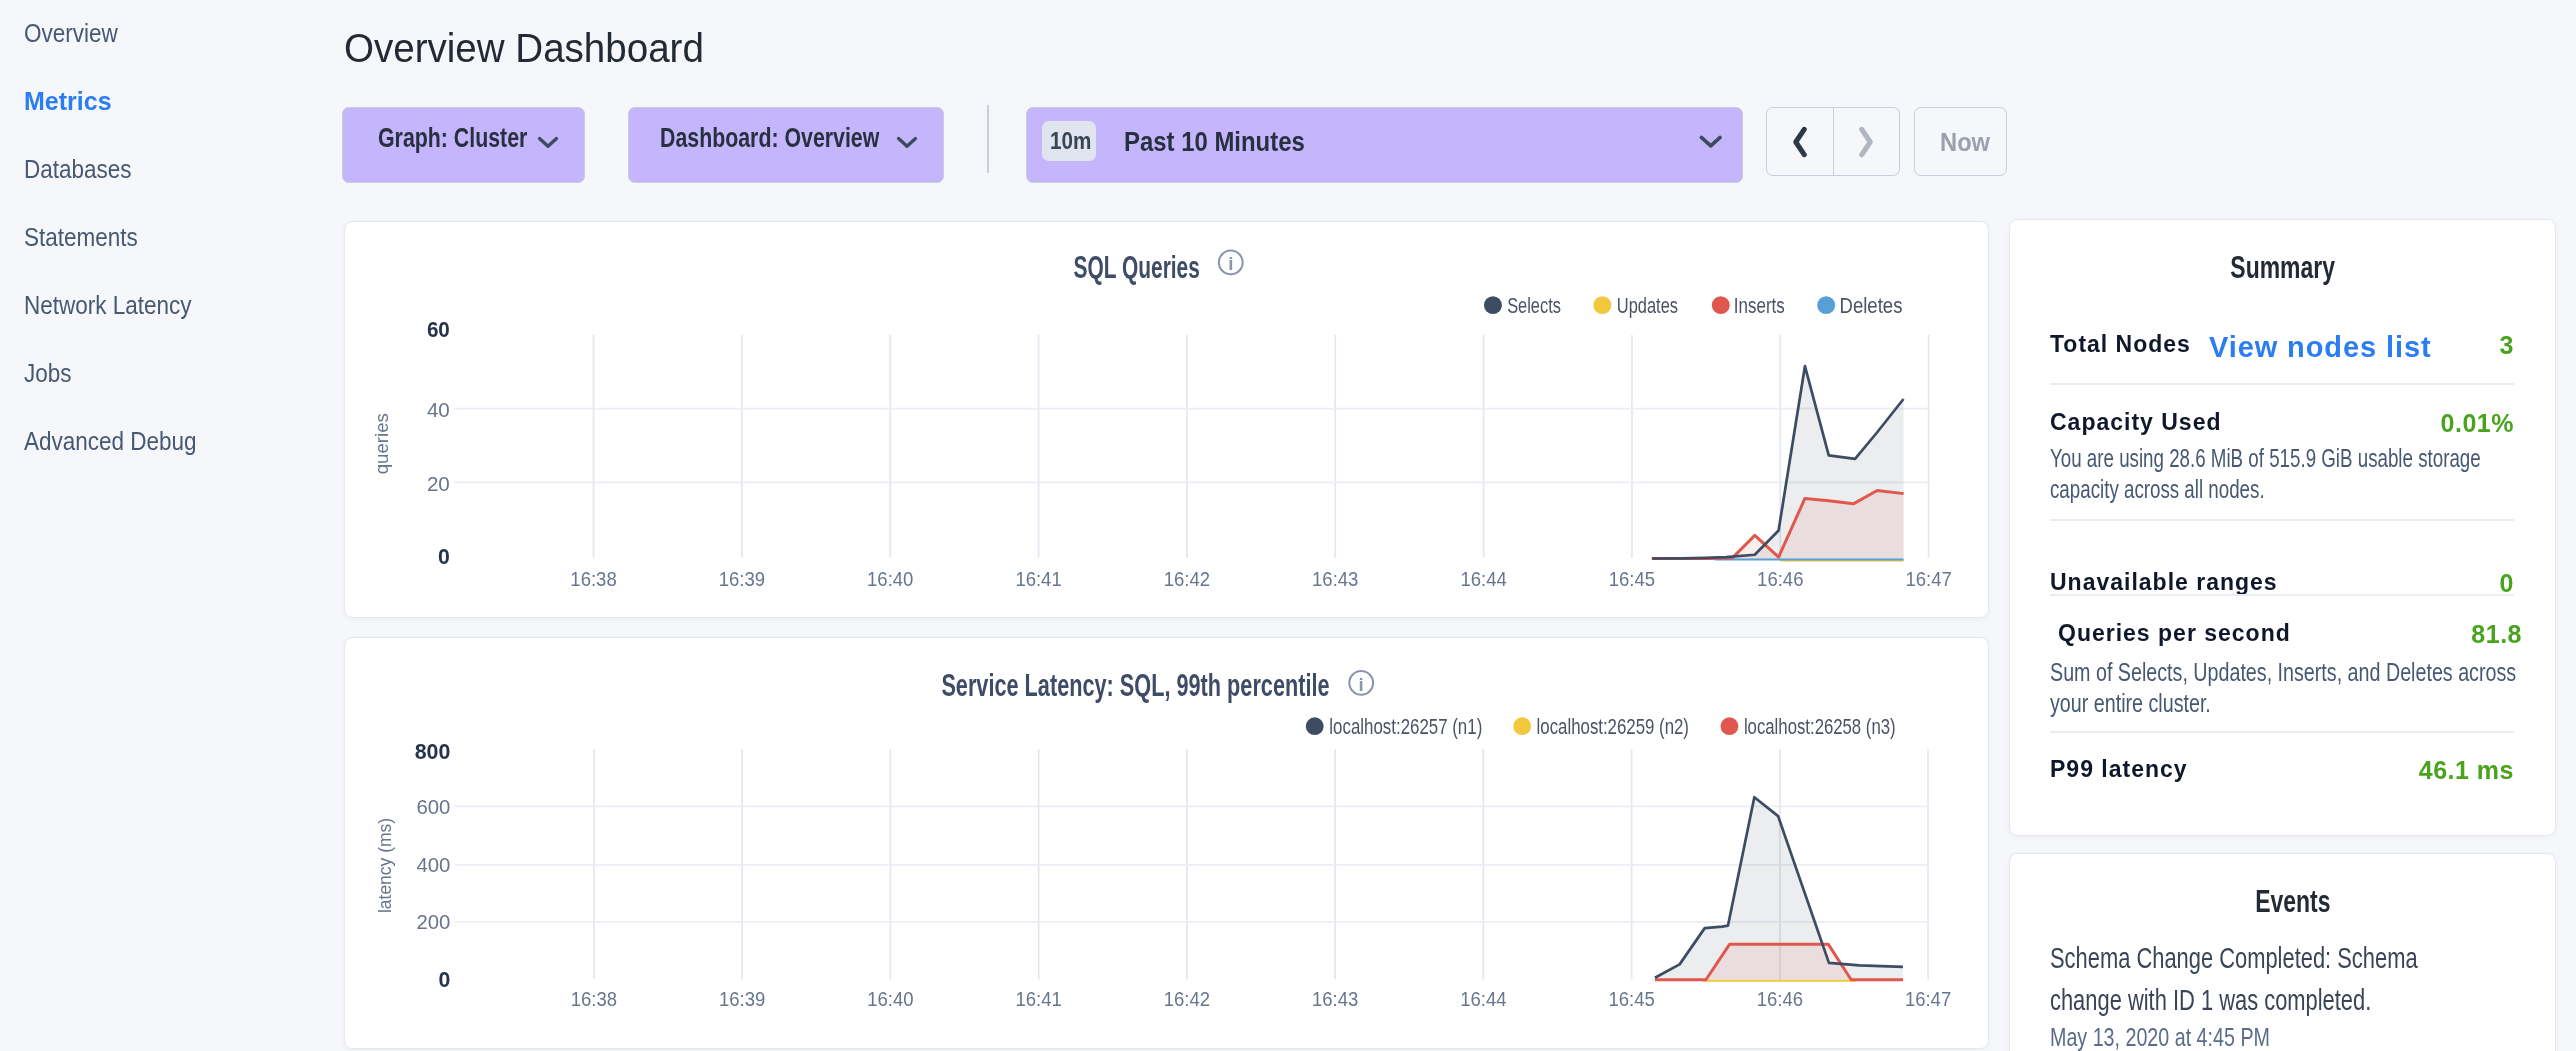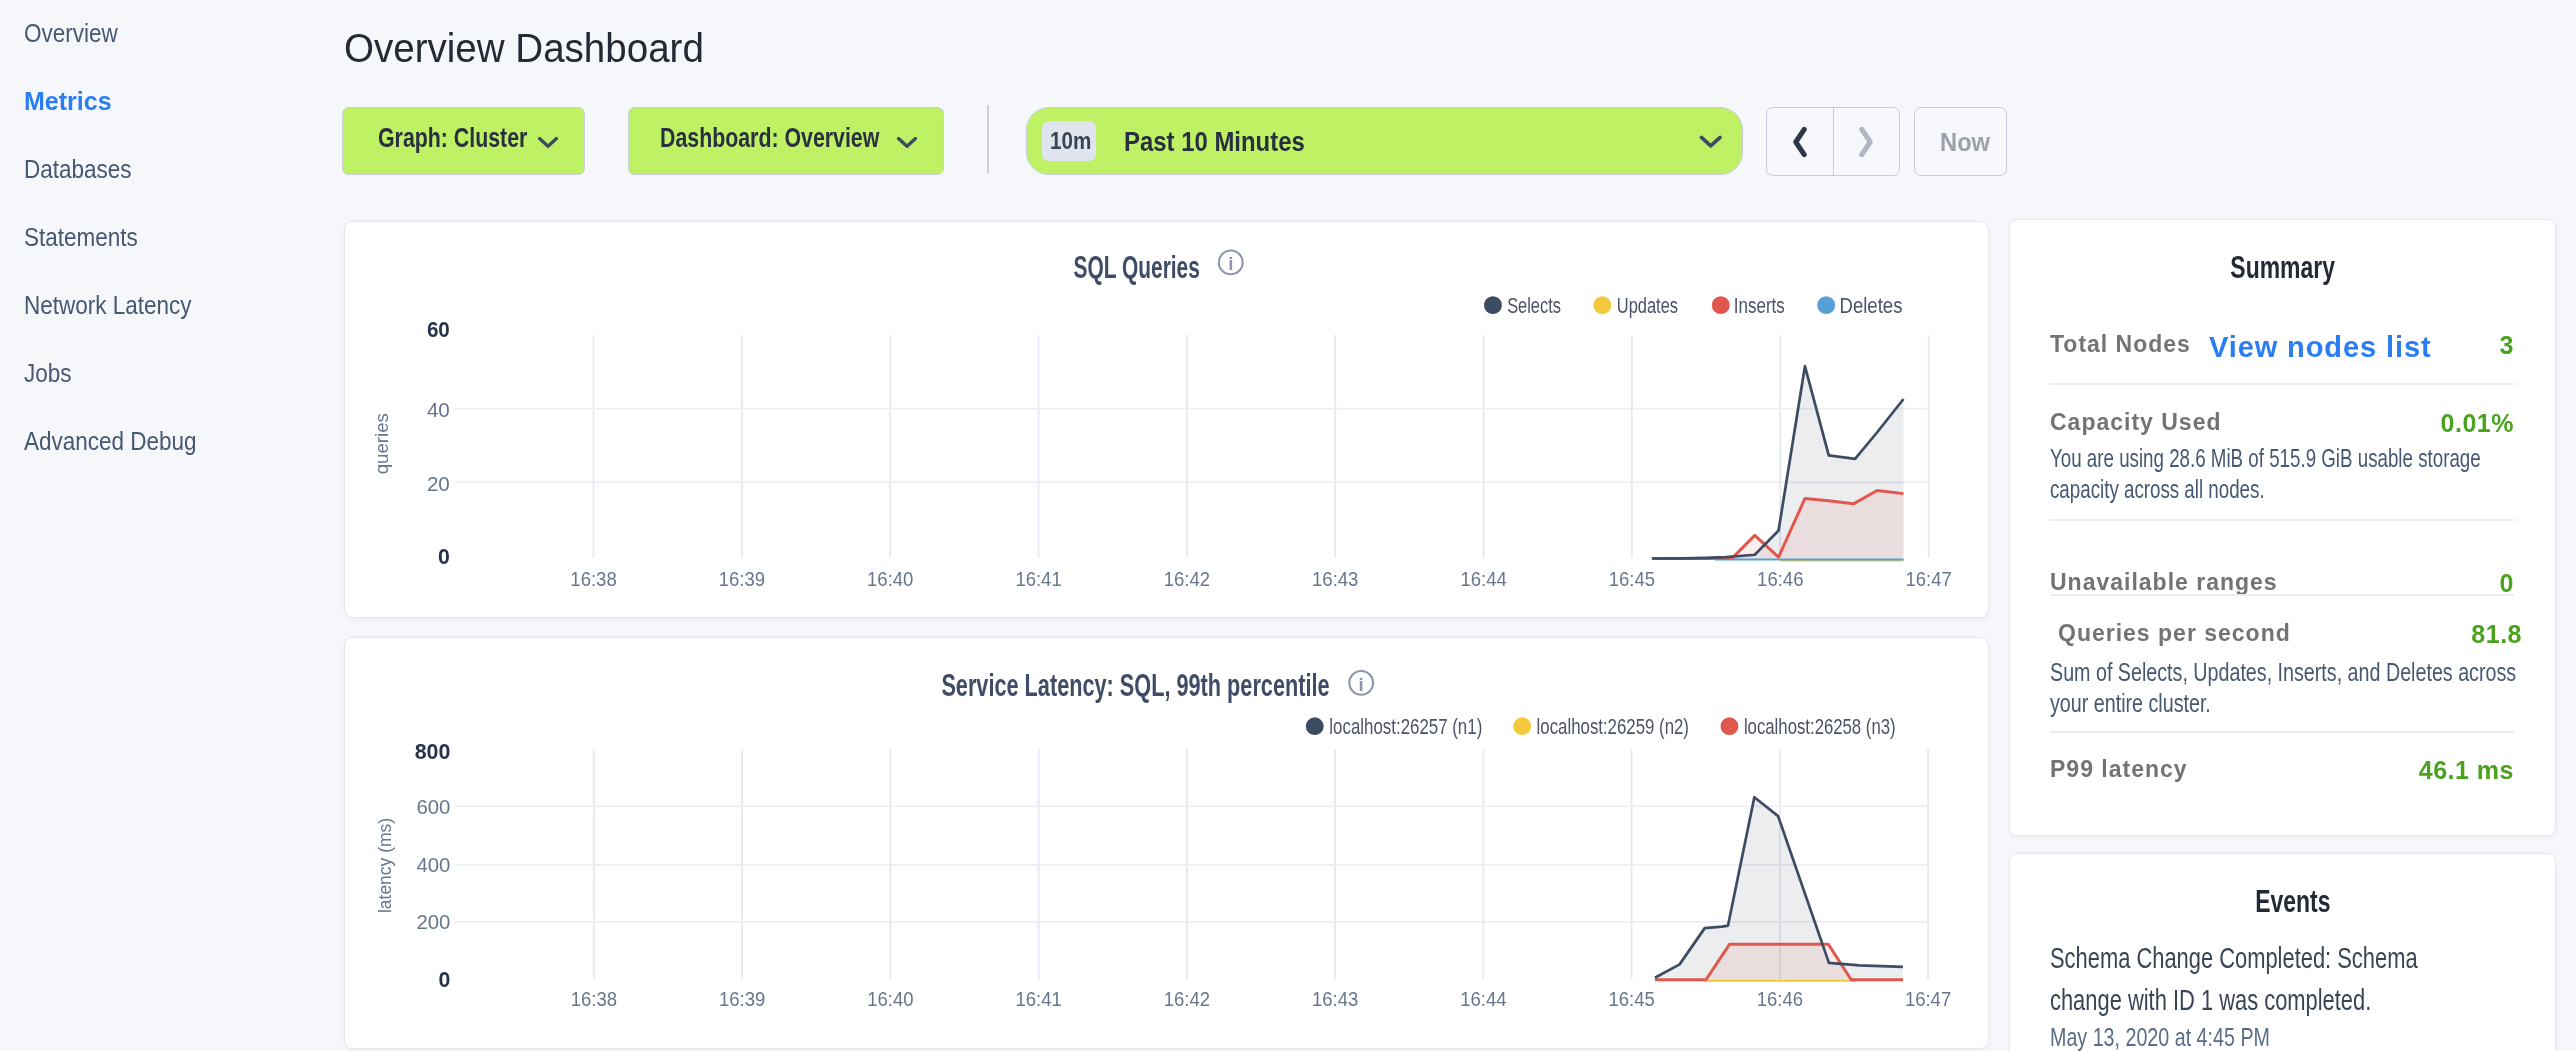--- a/index.html
+++ b/index.html
@@ -1,23 +1,23 @@
 <!DOCTYPE html>
 <html style="font-size:13.6px"><head>
 <meta charset="utf-8">
 <style>
 * { margin:0; padding:0; box-sizing:border-box; }
 html,body { width:2576px; height:1051px; background:#f5f7fa; font-family:"Liberation Sans", sans-serif; overflow:hidden; }
 .abs { position:absolute; }
 .card { position:absolute; background:#fff; border:1.7px solid #e4e7ee; border-radius:8.5px; box-shadow:0 1.7px 5.1px rgba(40,50,70,0.04); }
 .nav { position:absolute; left:24px; font-size:25px; color:#475872; white-space:nowrap; transform:scaleX(0.90); transform-origin:0 50%; }
 .navb { font-weight:bold; color:#2b7ef2; transform:scaleX(1.0); }
-.ddbox { position:absolute; top:107px; height:68px; background:#bef264; border:1.7px solid #c7cdda; border-radius:6.8px; }
+.ddbox { position:absolute; top:107px; height:76px; background:#c4b5fd; border:1.7px solid #c7cdda; border-radius:6.8px; }
 .ddtext { position:absolute; font-weight:bold; font-size:27px; color:#28303f; white-space:nowrap; transform:scaleX(0.79); transform-origin:0 50%; }
-.sumlabel { font-weight:bold; font-size:23px; color:#737373; letter-spacing:1px; white-space:nowrap; }
+.sumlabel { font-weight:bold; font-size:23px; color:#0f172a; letter-spacing:1px; white-space:nowrap; }
 .sumval { font-weight:bold; font-size:25px; color:#4aa31c; letter-spacing:0.5px; position:absolute; right:0; top:0; }
 .sumdesc { font-size:25.5px; color:#475872; line-height:31px; white-space:nowrap; transform-origin:0 0; }
 .divider { position:absolute; height:1.7px; background:#eaedf2; }
 .ctitle { position:absolute; width:547px; text-align:center; font-weight:bold; font-size:31px; color:#242a35; }
 .ctitle span { display:inline-block; transform:scaleX(0.74); transform-origin:50% 50%; }
 </style>
 </head>
 <body>
 
 <div class="nav" style="top:18.7px;">Overview</div>
@@ -36,21 +36,21 @@
       <polyline points="3,3 13,12 23,3" stroke="#3e4a5e" stroke-width="4" fill="none" stroke-linecap="round" stroke-linejoin="round"></polyline>
     </svg>
 </div>
 <div class="ddbox" style="left:628px; width:316px;">
   <span class="ddtext" style="left:31px; top:14.5px; transform:scaleX(0.79);">Dashboard: Overview</span>
   <svg style="position:absolute; right:25.5px; top:28px;" width="22" height="12.8" viewBox="0 0 26 15">
       <polyline points="3,3 13,12 23,3" stroke="#3e4a5e" stroke-width="4" fill="none" stroke-linecap="round" stroke-linejoin="round"></polyline>
     </svg>
 </div>
 <div class="abs" style="left:987px; top:105px; width:1.7px; height:68px; background:#c9ced9;"></div>
-<div class="ddbox" style="left:1026px; width:717px;border-radius:23px;">
+<div class="ddbox" style="left:1026px; width:717px;">
   <span class="abs" style="left:15.3px; top:12.8px; background:#e0e4ee; border-radius:6.8px; width:54px; height:40px;"></span>
   <span class="abs" style="left:23px; top:18.7px; font-weight:bold; font-size:24px; color:#394455; white-space:nowrap; transform:scaleX(0.86); transform-origin:0 0;">10m</span>
   <span class="ddtext" style="left:97px; top:18.7px; transform:scaleX(0.886);">Past 10 Minutes</span>
   <svg style="position:absolute; right:18.7px; top:26px;" width="25.5" height="15.3" viewBox="0 0 30 18">
       <polyline points="4,4 15,14 26,4" stroke="#3e4a5e" stroke-width="4.2" fill="none" stroke-linecap="round" stroke-linejoin="round"></polyline>
     </svg>
 </div>
 <div class="abs" style="left:1766px; top:107px; width:134px; height:69px; border:1.7px solid #c7cdda; border-radius:6.8px; display:flex;">
   <div style="flex:1; border-right:1.7px solid #c7cdda; display:flex; align-items:center; justify-content:center;">
     <svg width="22" height="36" viewBox="0 0 26 42">

